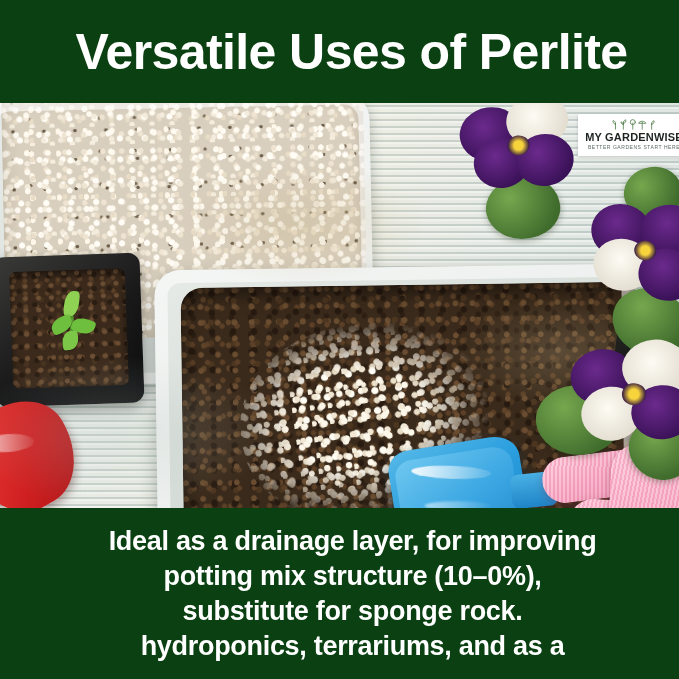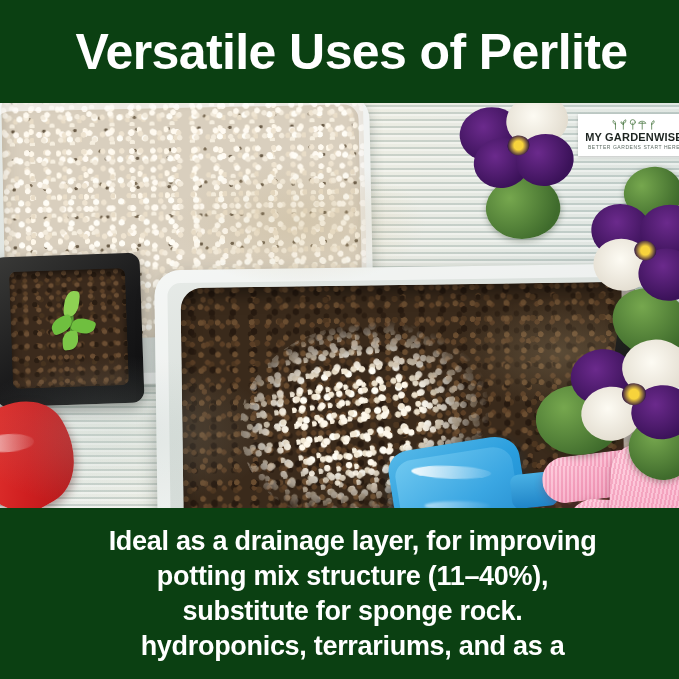--- a/index.html
+++ b/index.html
@@ -426,18 +426,18 @@
         <path d="M53 13 V6"></path>
           <path d="M53 7 C56 6.2 56.6 3.6 56 2.2 C54 2.6 53 4.3 53 6"></path>
       </g>
     </svg>
     <div class="logo-name">MY GARDENWISE</div>
     <div class="logo-tag">BETTER GARDENS START HERE</div>
   </div>
 
   <div class="caption">
     <div class="caption-line">Ideal as a drainage layer, for improving</div>
-    <div class="caption-line">potting mix structure (11–40%),</div>
+    <div class="caption-line">potting mix structure (10–0%),</div>
     <div class="caption-line">substitute for sponge rock.</div>
     <div class="caption-line">hydroponics, terrariums, and as a</div>
   </div>
 
 </div>
 
 </body></html>

